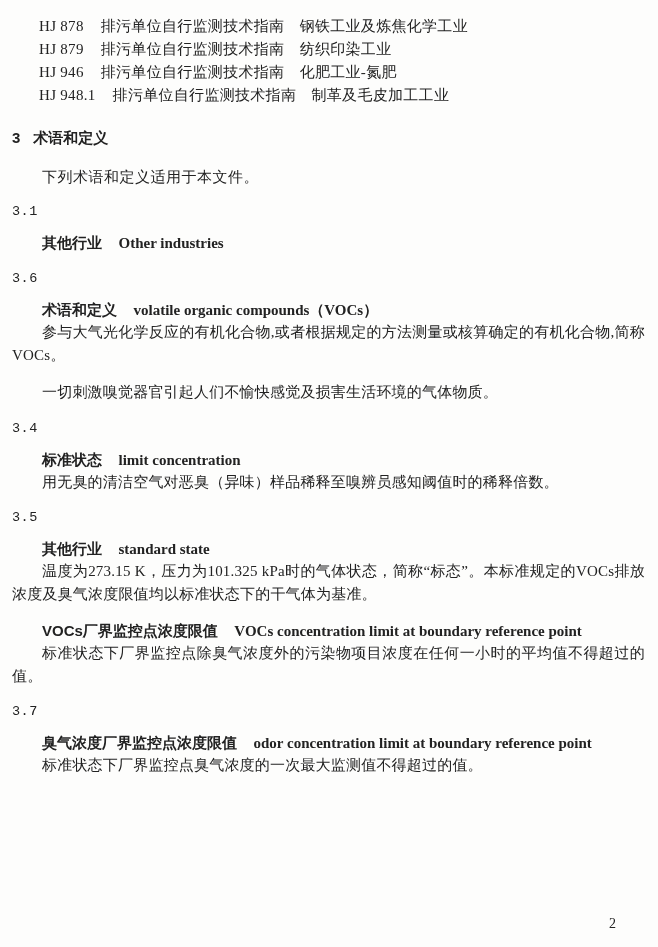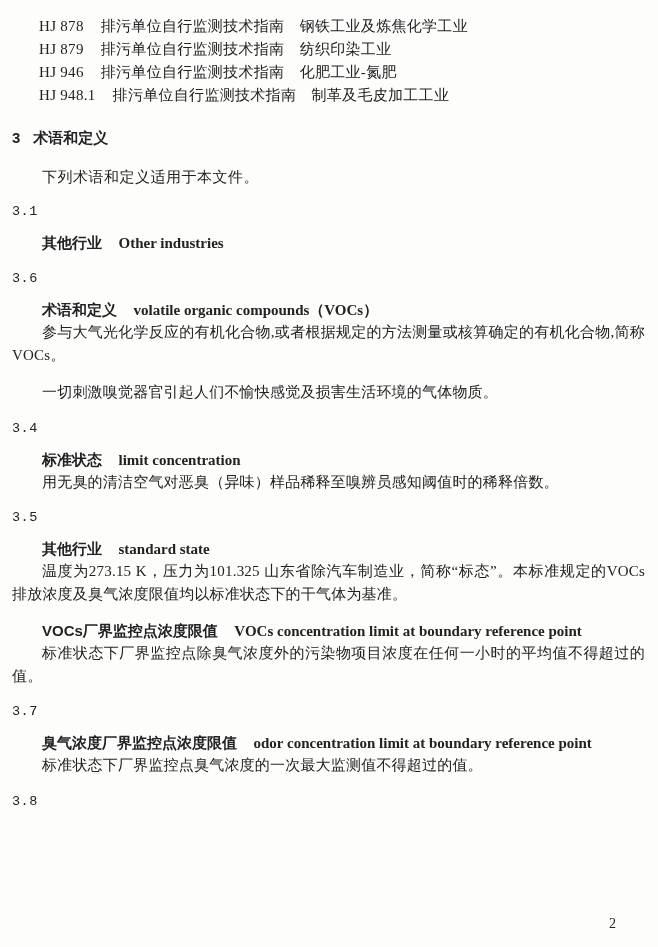--- a/index.html
+++ b/index.html
@@ -144,36 +144,32 @@
     <div class="term-title">
       <span class="term-zh">标准状态</span><span class="term-en">limit concentration</span>
     </div>
     <p class="term-def">用无臭的清洁空气对恶臭（异味）样品稀释至嗅辨员感知阈值时的稀释倍数。</p>
   </div>
       <div class="term-block">
     <div class="term-number">3.5</div>
     <div class="term-title">
       <span class="term-zh">其他行业</span><span class="term-en">standard state</span>
     </div>
-    <p class="term-def">温度为273.15 K，压力为101.325 山东省除汽车制造业，简称“标态”。本标准规定的VOCs排放浓度及臭气浓度限值均以标准状态下的干气体为基准。</p>
+    <p class="term-def">温度为273.15 K，压力为101.325 kPa时的气体状态，简称“标态”。本标准规定的VOCs排放浓度及臭气浓度限值均以标准状态下的干气体为基准。</p>
   </div>
       <div class="term-block">
     <div class="term-title">
       <span class="term-zh">VOCs厂界监控点浓度限值</span><span class="term-en">VOCs concentration limit at boundary reference point</span>
     </div>
     <p class="term-def">标准状态下厂界监控点除臭气浓度外的污染物项目浓度在任何一小时的平均值不得超过的值。</p>
   </div>
       <div class="term-block">
     <div class="term-number">3.7</div>
     <div class="term-title">
       <span class="term-zh">臭气浓度厂界监控点浓度限值</span><span class="term-en">odor concentration limit at boundary reference point</span>
     </div>
     <p class="term-def">标准状态下厂界监控点臭气浓度的一次最大监测值不得超过的值。</p>
   </div>
-      <div class="term-block">
-    <div class="term-number">3.8</div>
-
-  </div>
     </div>
 
   <div class="page-number">2</div>
 
 </div>
 
 </body></html>

